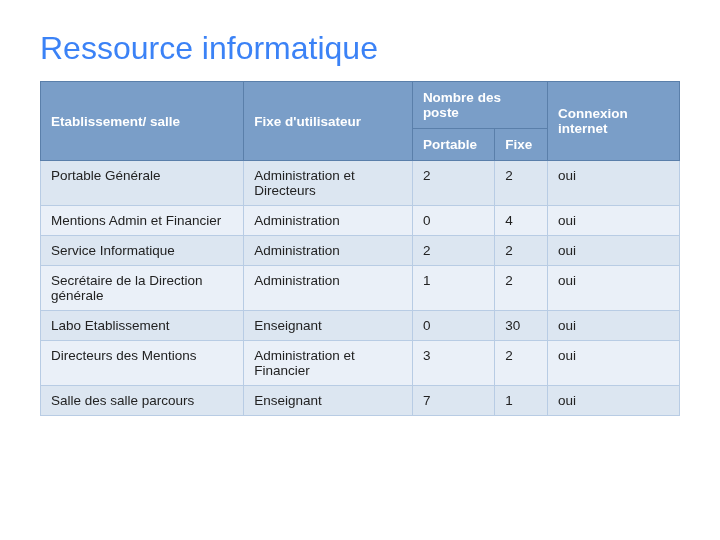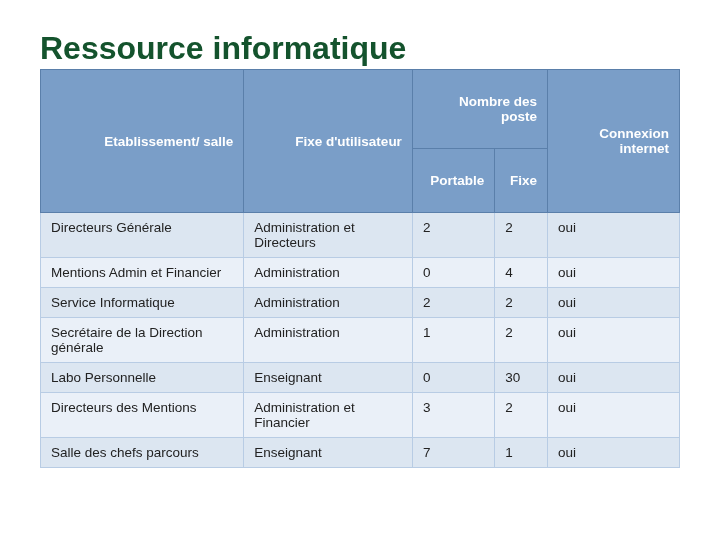--- a/index.html
+++ b/index.html
@@ -6,36 +6,36 @@
     body {
       font-family: Arial, Helvetica, sans-serif;
       background: #fff;
       width: 720px;
       height: 540px;
       overflow: hidden;
       padding: 30px 40px 20px 40px;
     }
     h1 {
       font-size: 32px;
-      font-weight: 700;
-      color: #14532d;
-      margin-bottom: 2px;
+      font-weight: 400;
+      color: #3b82f6;
+      margin-bottom: 14px;
     }
     table {
       width: 100%;
       border-collapse: collapse;
       font-size: 13.5px;
     }
     thead tr {
       background-color: #7a9ec8;
       color: #fff;
     }
     thead th {
-      padding: 24px 10px;
-      text-align: right;
+      padding: 8px 10px;
+      text-align: left;
       font-weight: 600;
       border: 1px solid #5a7faa;
     }
     tbody tr:nth-child(odd) {
       background-color: #dce6f1;
     }
     tbody tr:nth-child(even) {
       background-color: #eaf0f8;
     }
     tbody td {
@@ -58,21 +58,21 @@
       <th colspan="2">Nombre des poste</th>
       <th rowspan="2">Connexion internet</th>
     </tr>
     <tr>
       <th>Portable</th>
       <th>Fixe</th>
     </tr>
   </thead>
   <tbody id="table-body">
   <tr>
-        <td>Directeurs  Générale</td>
+        <td>Portable  Générale</td>
         <td>Administration et Directeurs</td>
         <td>2</td>
         <td>2</td>
         <td>oui</td>
       </tr>
       <tr>
         <td>Mentions Admin et Financier</td>
         <td>Administration</td>
         <td>0</td>
         <td>4</td>
@@ -86,34 +86,34 @@
         <td>oui</td>
       </tr>
       <tr>
         <td>Secrétaire de la Direction générale</td>
         <td>Administration</td>
         <td>1</td>
         <td>2</td>
         <td>oui</td>
       </tr>
       <tr>
-        <td>Labo Personnelle</td>
+        <td>Labo Etablissement</td>
         <td>Enseignant</td>
         <td>0</td>
         <td>30</td>
         <td>oui</td>
       </tr>
       <tr>
         <td>Directeurs des Mentions</td>
         <td>Administration et Financier</td>
         <td>3</td>
         <td>2</td>
         <td>oui</td>
       </tr>
       <tr>
-        <td>Salle des chefs parcours</td>
+        <td>Salle des salle parcours</td>
         <td>Enseignant</td>
         <td>7</td>
         <td>1</td>
         <td>oui</td>
       </tr>
     </tbody>
 </table>
 
 </body></html>

